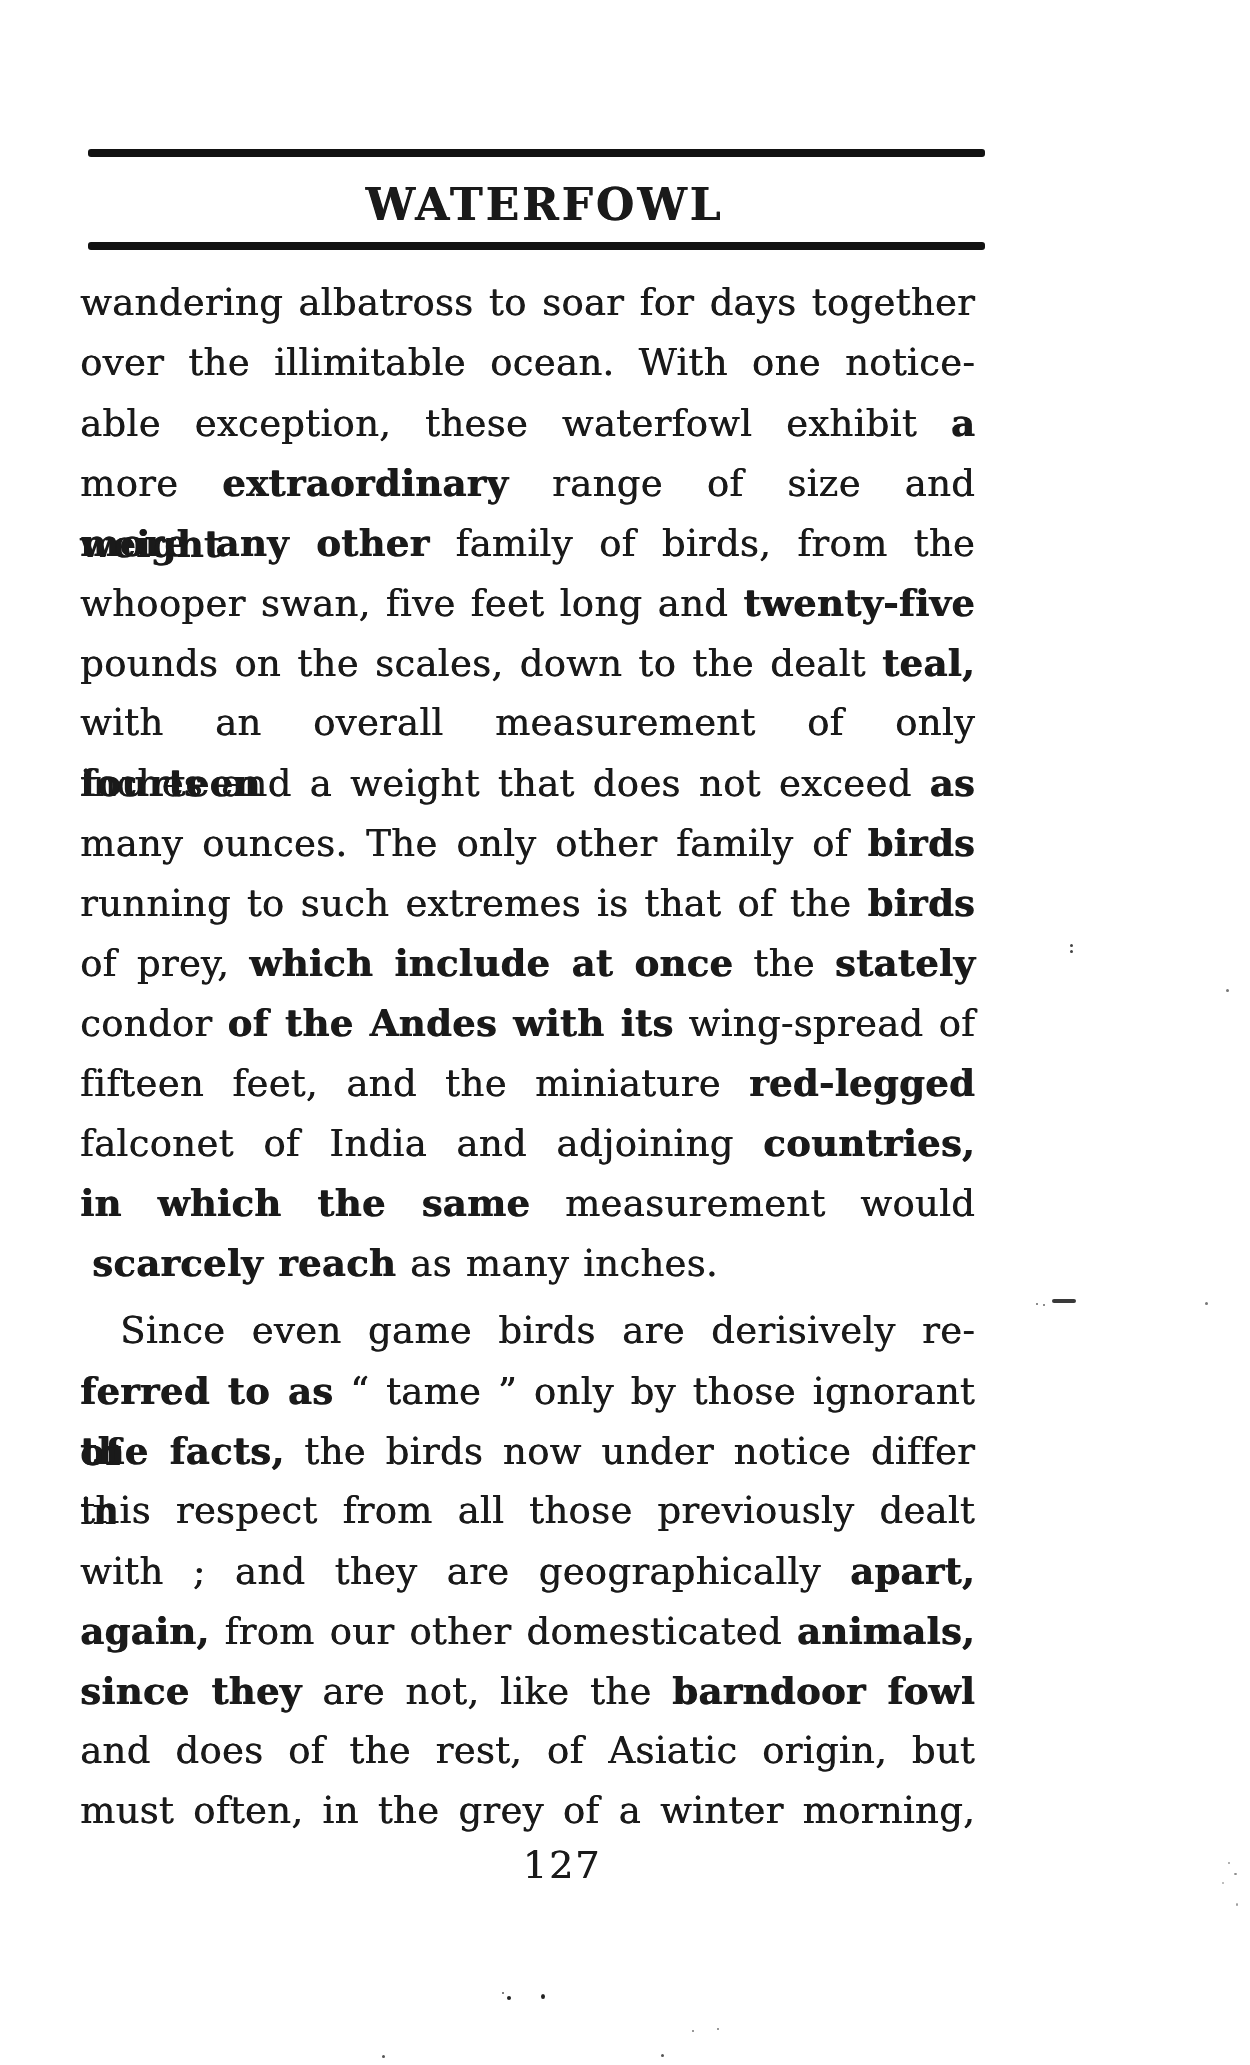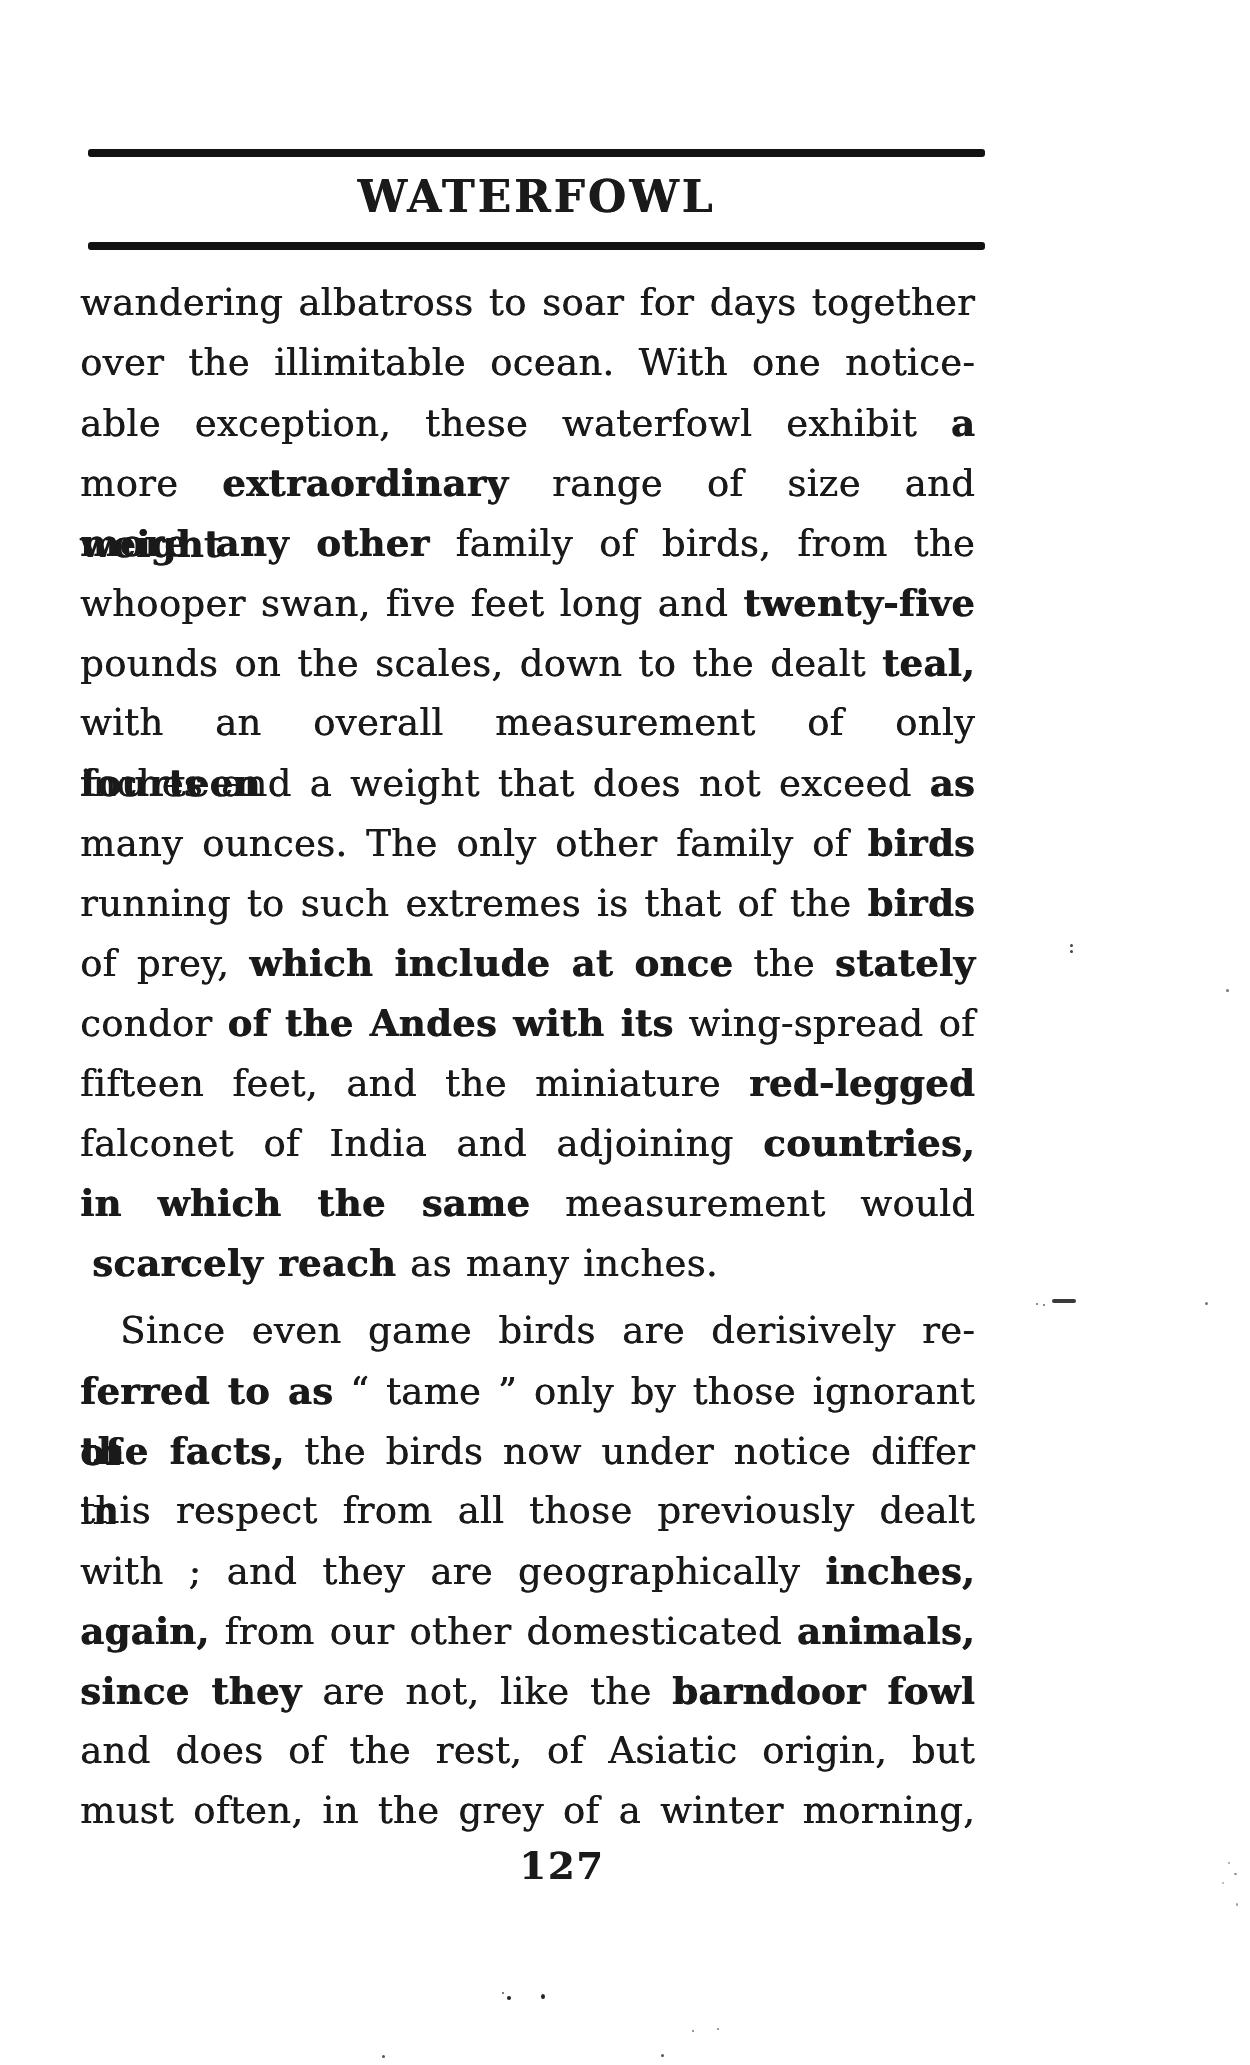--- a/index.html
+++ b/index.html
@@ -12,21 +12,21 @@
     font-family:"DejaVu Serif", serif;
     overflow:hidden;
   }
   .rule{
     position:absolute;left:88px;width:897px;height:8px;
     background:#121212;border-radius:3px;
   }
   .rule-top{top:149px;}
   .rule-bottom{top:242px;}
   .title{
-    position:absolute;top:175px;left:88px;width:897px;margin:0;
+    position:absolute;top:175px;left:88px;width:897px;margin:8px;
     text-align:center;
     font-size:44px;line-height:44px;font-weight:bold;
     letter-spacing:3px;
     text-shadow:0.5px 0 0 currentColor;
   }
   .body{
     position:absolute;left:80px;top:273px;width:895px;
     font-size:37px;line-height:60px;
     letter-spacing:0.3px;word-spacing:2px;
     text-shadow:0.5px 0 0 currentColor;
@@ -34,21 +34,21 @@
   .line{
     height:60px;
     text-align:justify;
     text-align-last:justify;
   }
   .line.para-end{text-align-last:left;margin-left:12px;}
   .line.indent{text-indent:40px;margin-top:8px;}
   .b{font-weight:bold;text-shadow:0.7px 0 0 currentColor;}
   .pagenum{
     position:absolute;top:1843px;left:562px;transform:translateX(-50%);
-    font-size:38px;font-weight:bold;letter-spacing:2px;
+    font-size:38px;font-weight:normal;letter-spacing:2px;
     text-shadow:0.6px 0 0 currentColor;
   }
   .speck{position:absolute;border-radius:50%;}
   .speck-dash{position:absolute;border-radius:2px;}
 </style>
 </head>
 <body>
 
 <div class="page">
 
@@ -71,21 +71,21 @@
     <div class="line"><span>of prey, </span><span class="b">which include at once</span><span> the </span><span class="b">stately</span></div>
     <div class="line"><span>condor </span><span class="b">of the Andes with its</span><span> wing-spread of</span></div>
     <div class="line"><span>fifteen feet, and the miniature </span><span class="b">red-legged</span></div>
     <div class="line"><span>falconet of India and adjoining </span><span class="b">countries,</span></div>
     <div class="line"><span class="b">in which the same</span><span> measurement would</span></div>
     <div class="line para-end"><span class="b">scarcely reach</span><span> as many inches.</span></div>
     <div class="line indent"><span>Since even game birds are derisively re-</span></div>
     <div class="line"><span class="b">ferred to as</span><span> “ tame ” only by those ignorant </span><span class="b">of</span></div>
     <div class="line"><span class="b">the facts,</span><span> the birds now under notice differ in</span></div>
     <div class="line"><span>this respect from all those previously dealt</span></div>
-    <div class="line"><span>with ; and they are geographically </span><span class="b">inches,</span></div>
+    <div class="line"><span>with ; and they are geographically </span><span class="b">apart,</span></div>
     <div class="line"><span class="b">again,</span><span> from our other domesticated </span><span class="b">animals,</span></div>
     <div class="line"><span class="b">since they</span><span> are not, like the </span><span class="b">barndoor fowl</span></div>
     <div class="line"><span>and does of the rest, of Asiatic origin, but</span></div>
     <div class="line"><span>must often, in the grey of a winter morning,</span></div>
   </main>
 
   <div class="pagenum">127</div>
 
   <div class="speck" style="left:1070px;top:944px;width:3px;height:3px;background:#444;"></div>
   <div class="speck" style="left:1070px;top:950px;width:3px;height:3px;background:#444;"></div>

